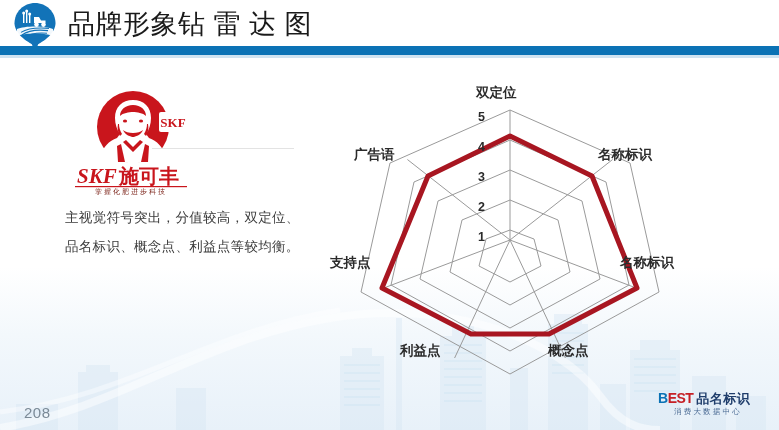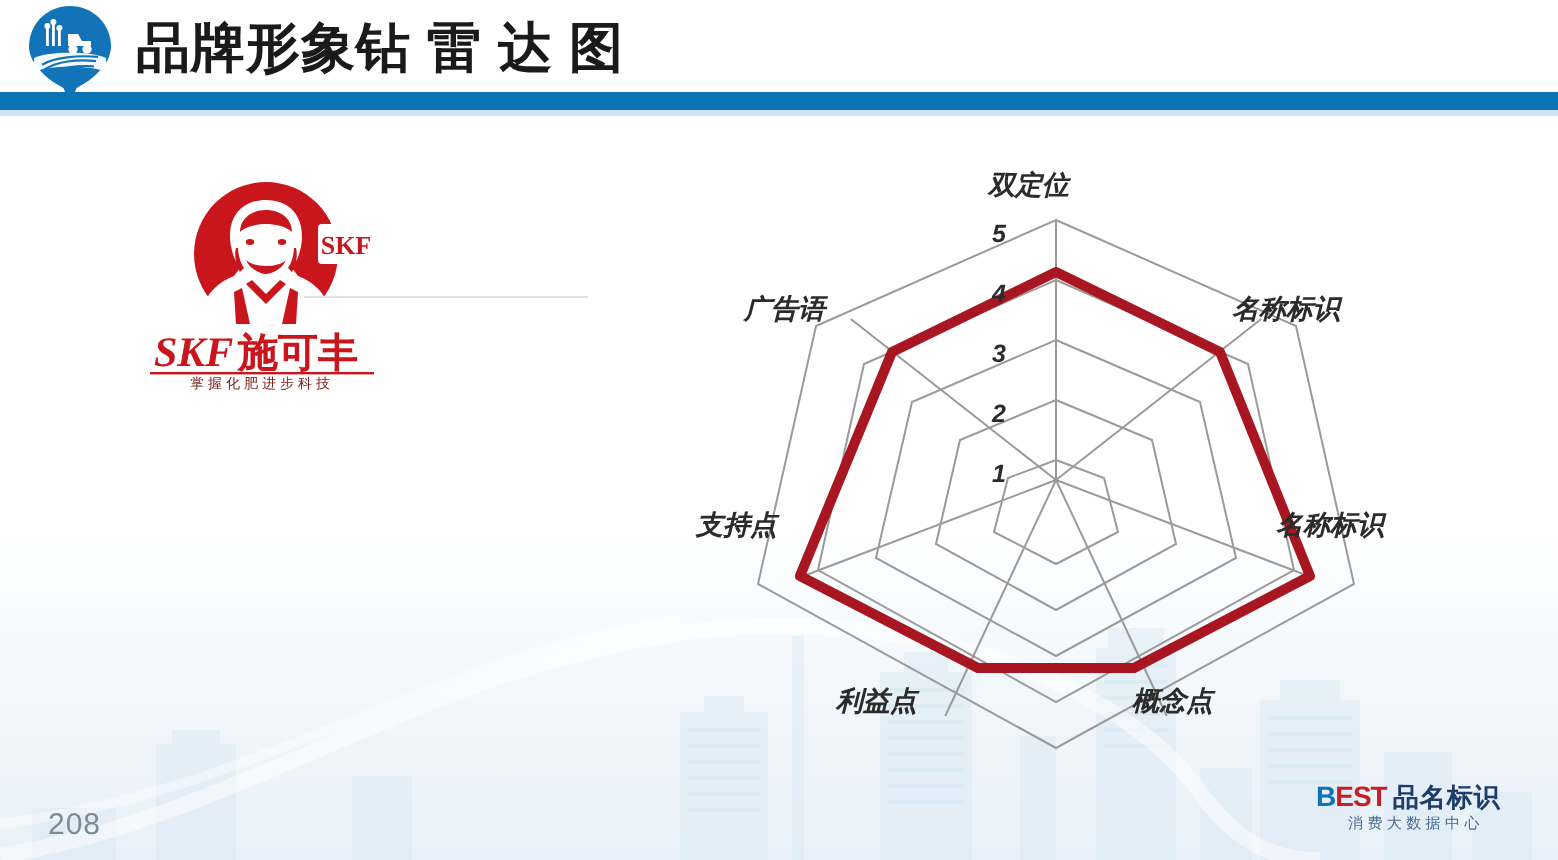--- a/index.html
+++ b/index.html
@@ -15,37 +15,37 @@
   }
   
   .skyline{position:absolute;left:0;bottom:0;width:779px;height:120px;opacity:.5;pointer-events:none;}
   .swoosh{position:absolute;left:0;bottom:0;width:779px;height:130px;opacity:.55;pointer-events:none;}
 
   
   .header{position:absolute;left:0;top:0;width:779px;height:46px;}
   .hdr-logo{position:absolute;left:6px;top:2px;width:58px;height:44px;}
   .hdr-title{
     position:absolute;left:68px;top:6px;height:36px;line-height:36px;
-    font-size:27px;font-weight:bold;color:#1a1a1a;letter-spacing:.5px;
+    font-size:27px;font-weight:normal;color:#1a1a1a;letter-spacing:.5px;
     white-space:nowrap;
   }
   .hdr-bar{position:absolute;left:0;top:46px;width:779px;height:9px;background:#0b72b5;}
   .hdr-bar-soft{position:absolute;left:0;top:55px;width:779px;height:3px;background:#cfe3f1;}
 
   
   .brand-logo{position:absolute;left:73px;top:90px;width:120px;height:105px;}
   .hr-faint{position:absolute;left:152px;top:148px;width:142px;height:1px;background:#e3e3e3;}
   .desc{
     position:absolute;left:65px;top:203px;width:235px;
     font-size:13.5px;line-height:29px;color:#3a3a3a;
     letter-spacing:.3px;
   }
 
   
-  .chart{position:absolute;left:348px;top:78px;width:420px;height:300px;font-style:italic;}
+  .chart{position:absolute;left:330px;top:78px;width:420px;height:300px;}
   .chart svg{display:block;}
   .axis-label{
     position:absolute;font-size:13.5px;font-weight:bold;color:#2b2b2b;white-space:nowrap;
   }
   .scale-label{
     position:absolute;font-size:12.5px;font-weight:bold;color:#2b2b2b;white-space:nowrap;
   }
 
   
   .page-num{
@@ -166,20 +166,21 @@
     <g transform="translate(86,22)">
       <rect x="0" y="0" width="28" height="20" rx="2" fill="#ffffff"></rect>
       <text x="14" y="15" font-family="'Liberation Serif',serif" font-size="13" font-weight="bold" fill="#c9151c" text-anchor="middle">SKF</text>
     </g>
     <text x="4" y="93" font-family="'Liberation Serif',serif" font-size="21" font-weight="bold" fill="#c9151c" font-style="italic">SKF</text>
     <text x="46" y="93" font-family="'Liberation Sans',sans-serif" font-size="20" font-weight="bold" fill="#c9151c">施可丰</text>
     <rect x="2" y="96" width="112" height="1.2" fill="#c9151c"></rect>
     <text x="58" y="104" font-family="'Liberation Sans',sans-serif" font-size="7" fill="#7a2016" text-anchor="middle" letter-spacing="2">掌握化肥进步科技</text>
   </svg>
   <div class="hr-faint"></div>
+  <div class="desc">主视觉符号突出，分值较高，双定位、品名标识、概念点、利益点等较均衡。</div>
 
   <div class="chart">
     <svg width="420" height="300" viewBox="0 0 420 300">
 
       <g fill="none" stroke="#9a9a9a" stroke-width="1">
         <polygon points="180,32 300,85 329,214 180,296 31,214 60,85"></polygon>
         <polygon points="180,62 276,104 299,207 180,273 61,207 84,104"></polygon>
         <polygon points="180,92 252,123 270,201 180,250 90,201 108,123"></polygon>
         <polygon points="180,122 228,142 240,194 180,227 120,194 132,142"></polygon>
         <polygon points="180,152 204,161 211,188 180,204 149,188 156,161"></polygon>

